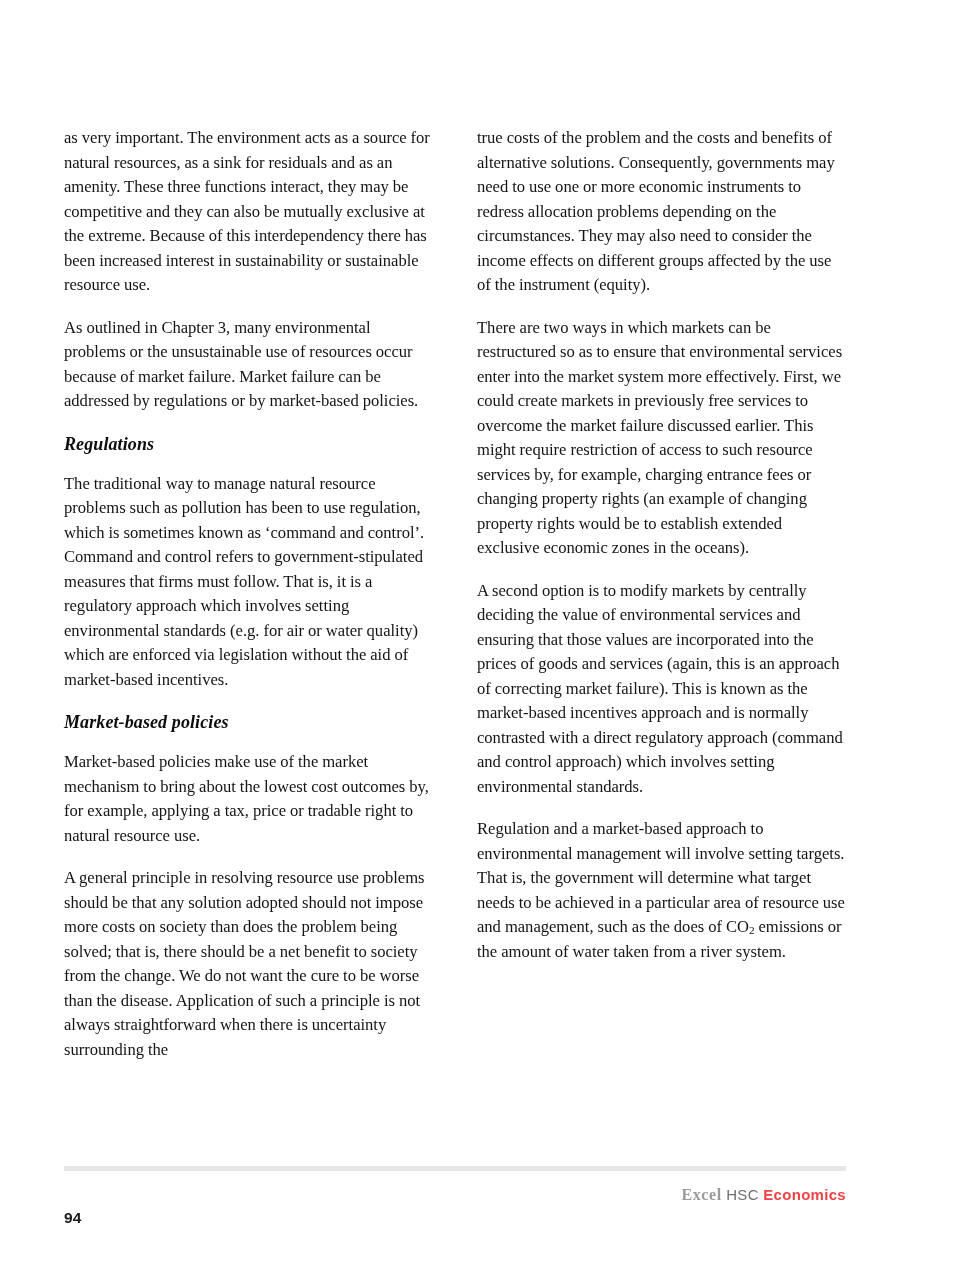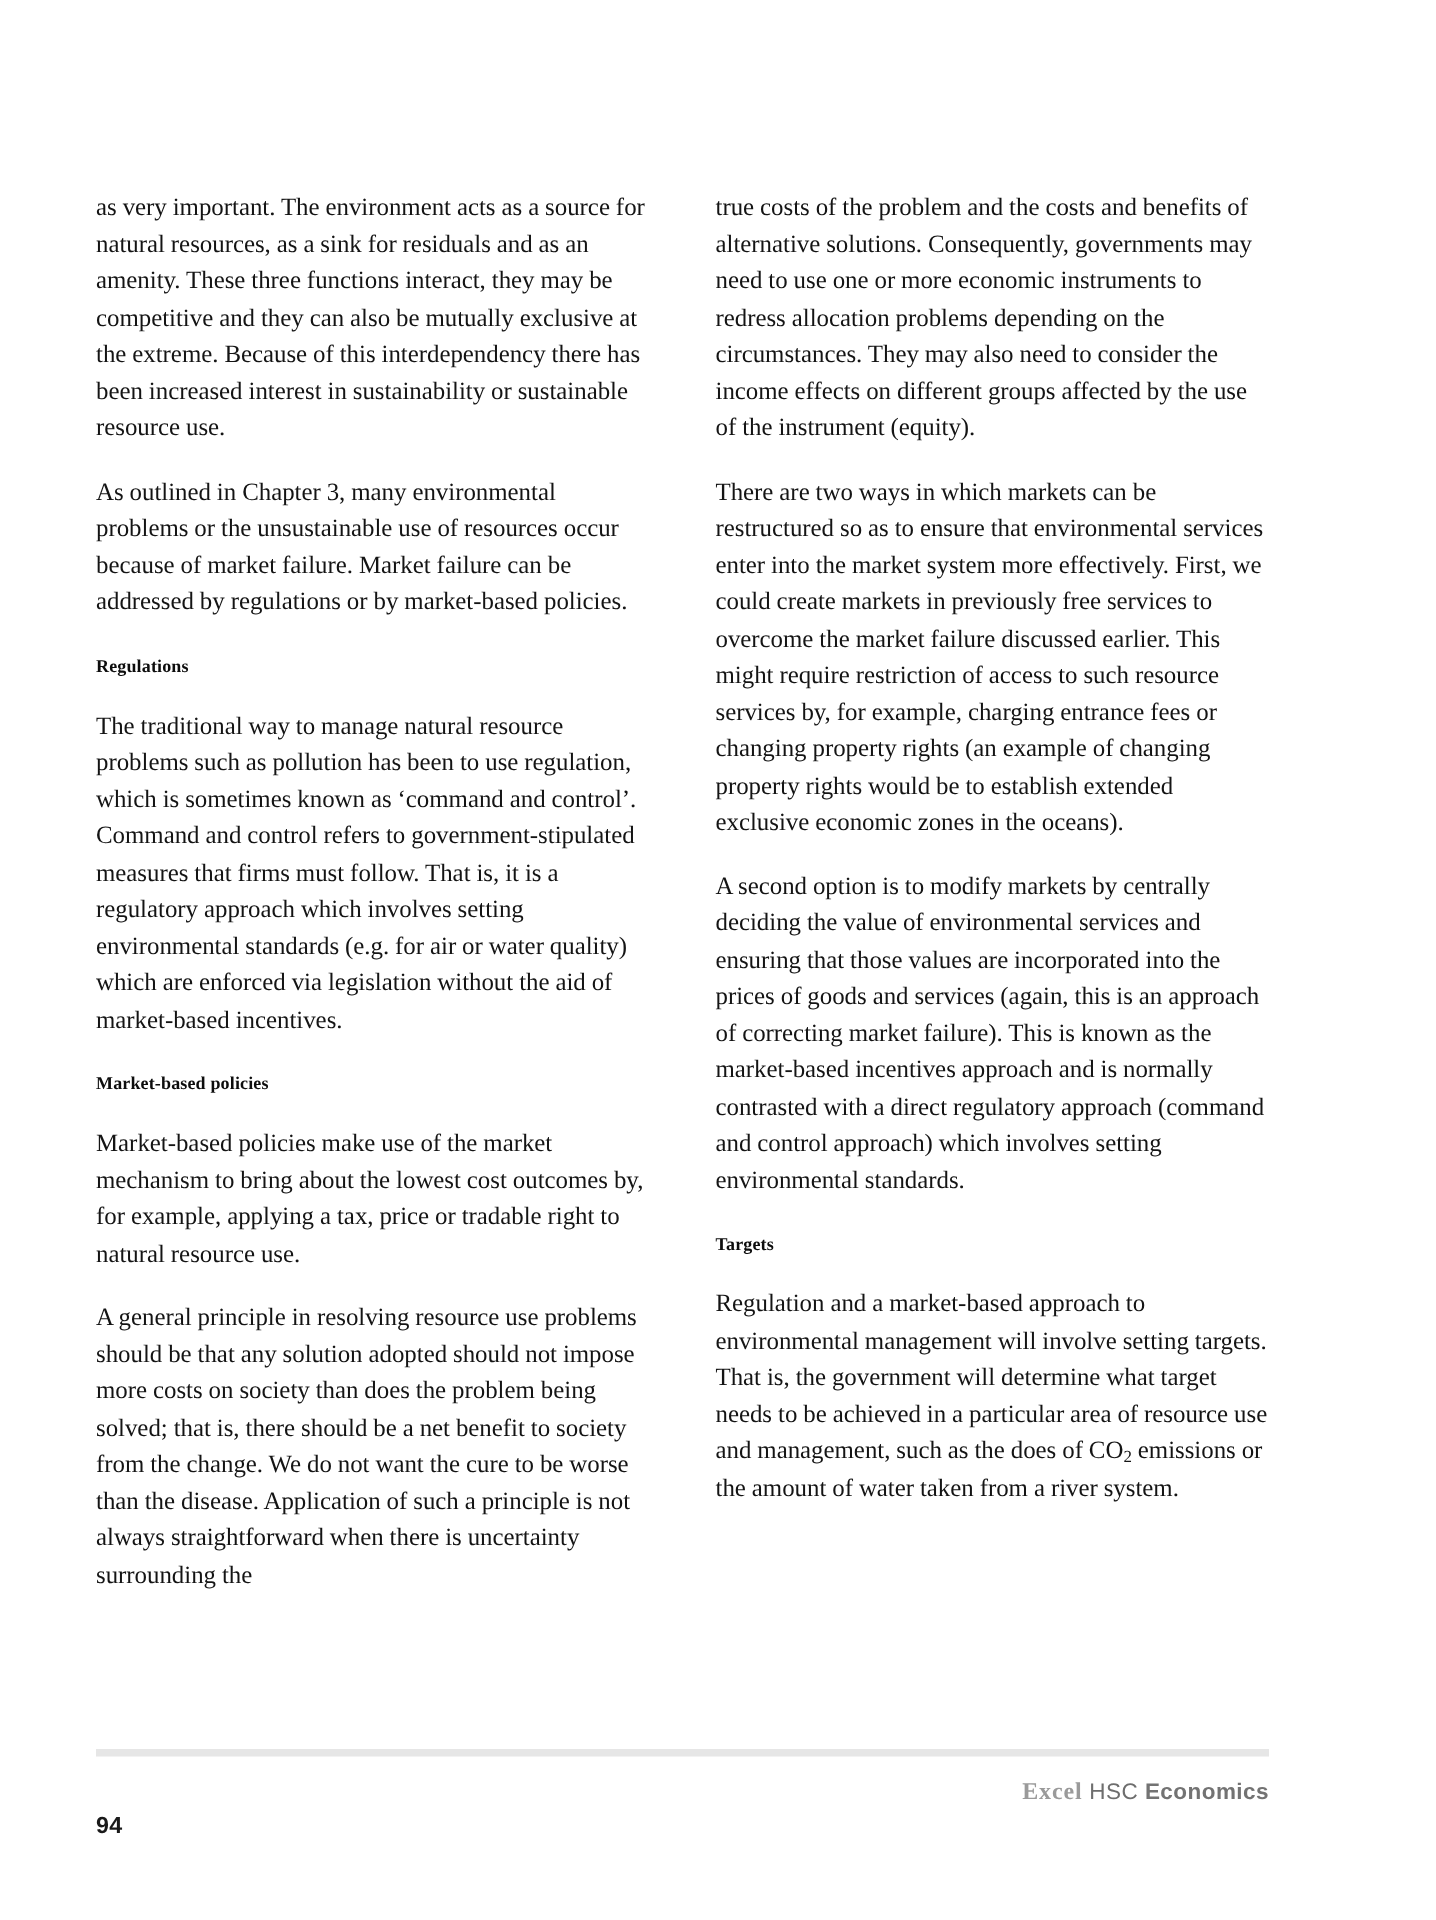--- a/index.html
+++ b/index.html
@@ -46,23 +46,24 @@
     line-height: 24.5px;
     text-align: left;
     letter-spacing: -0.02px;
     word-spacing: -0.15px;
     color: #141414;
   }
   p.body:last-child { margin-bottom: 16px; }
 
   h3.subhead {
     margin: 6px 0 16px 0;
-    font-size: 12px;
+    font-size: 18px;
     line-height: 24px;
     font-weight: bold;
+    font-style: italic;
     color: #0d0d0d;
     letter-spacing: 0.1px;
   }
 
   sub {
     font-size: 0.68em;
     vertical-align: -0.22em;
     line-height: 0;
   }
 
@@ -104,21 +105,21 @@
     font-weight: bold;
     color: #9a9a9a;
     font-size: 16px;
     letter-spacing: 0.6px;
   }
   #running-title .level {
     color: #6e6e6e;
     font-weight: normal;
   }
   #running-title .subject {
-    color: #737373;
+    color: #ef4444;
     font-weight: bold;
   }
 </style>
 </head>
 <body>
 
 <div id="page">
 
   <div class="columns">
 
@@ -129,21 +130,20 @@
       <p class="body">The traditional way to manage natural resource problems such as pollution has been to use regulation, which is sometimes known as ‘command and control’. Command and control refers to government-stipulated measures that firms must follow. That is, it is a regulatory approach which involves setting environmental standards (e.g. for air or water quality) which are enforced via legislation without the aid of market-based incentives.</p>
       <h3 class="subhead">Market-based policies</h3>
       <p class="body">Market-based policies make use of the market mechanism to bring about the lowest cost outcomes by, for example, applying a tax, price or tradable right to natural resource use.</p>
       <p class="body">A general principle in resolving resource use problems should be that any solution adopted should not impose more costs on society than does the problem being solved; that is, there should be a net benefit to society from the change. We do not want the cure to be worse than the disease. Application of such a principle is not always straightforward when there is uncertainty surrounding the</p>
     </div>
 
     <div class="col" id="col-right">
       <p class="body">true costs of the problem and the costs and benefits of alternative solutions. Consequently, governments may need to use one or more economic instruments to redress allocation problems depending on the circumstances. They may also need to consider the income effects on different groups affected by the use of the instrument (equity).</p>
       <p class="body">There are two ways in which markets can be restructured so as to ensure that environmental services enter into the market system more effectively. First, we could create markets in previously free services to overcome the market failure discussed earlier. This might require restriction of access to such resource services by, for example, charging entrance fees or changing property rights (an example of changing property rights would be to establish extended exclusive economic zones in the oceans).</p>
       <p class="body">A second option is to modify markets by centrally deciding the value of environmental services and ensuring that those values are incorporated into the prices of goods and services (again, this is an approach of correcting market failure). This is known as the market-based incentives approach and is normally contrasted with a direct regulatory approach (command and control approach) which involves setting environmental standards.</p>
-      <h3 class="subhead">Targets</h3>
       <p class="body"><span>Regulation and a market-based approach to environmental management will involve setting targets. That is, the government will determine what target needs to be achieved in a particular area of resource use and management, such as the does of CO</span><sub>2</sub><span> emissions or the amount of water taken from a river system.</span></p>
     </div>
 
   </div>
 
   <div id="footer-rule"></div>
 
   <div id="footer">
     <span id="page-number">94</span>
     <span id="running-title"><span class="brand">Excel</span> <span class="level">HSC</span> <span class="subject">Economics</span></span>

